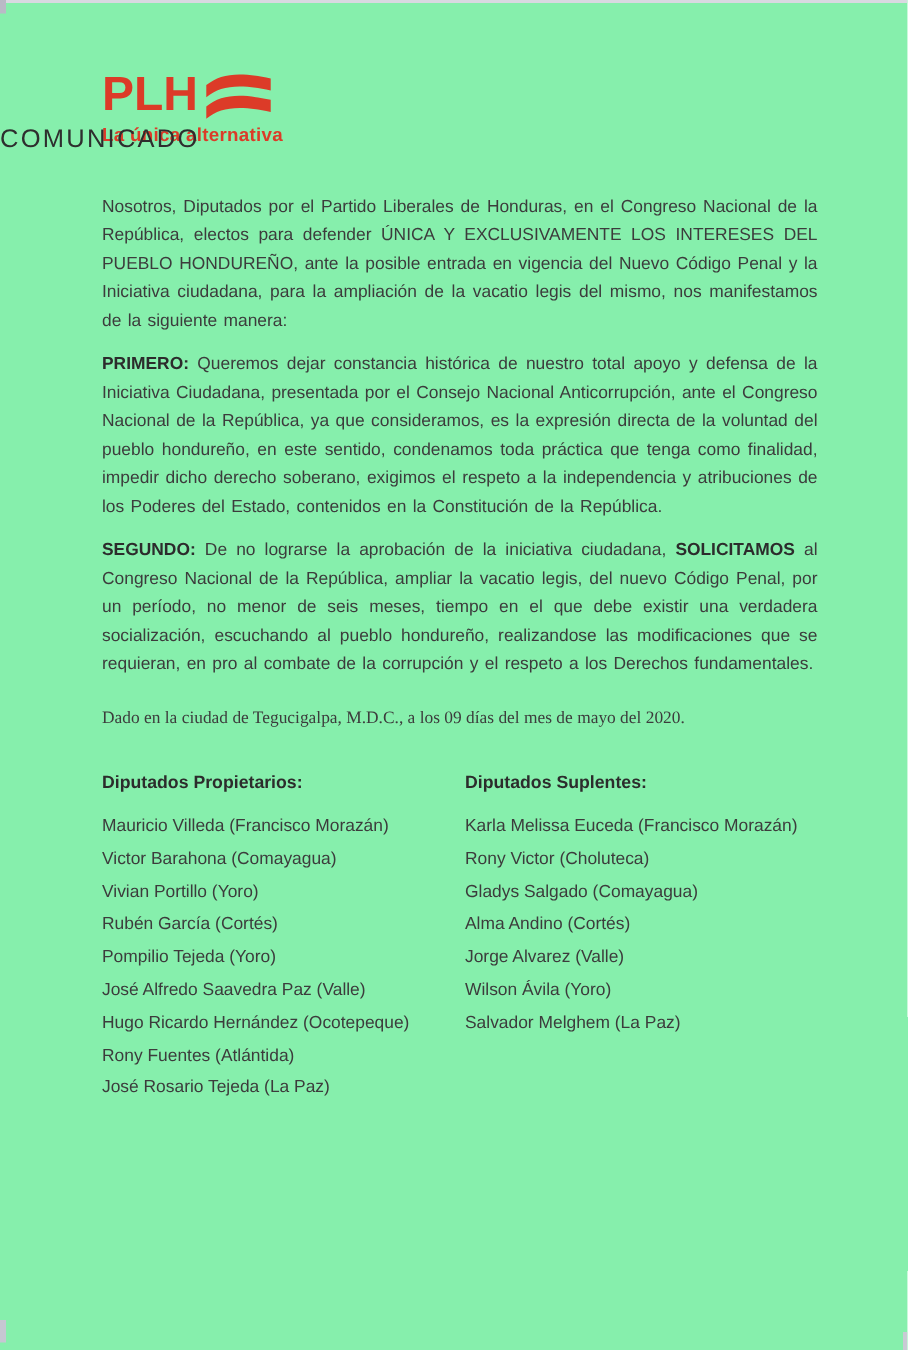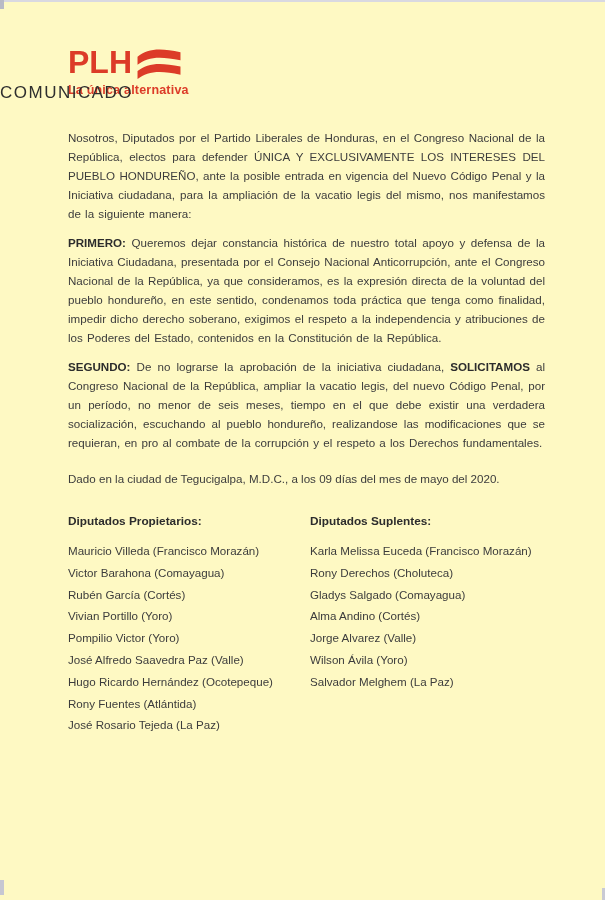--- a/index.html
+++ b/index.html
@@ -3,21 +3,21 @@
 <meta charset="utf-8">
 <style>
   * { box-sizing: border-box; margin: 0; padding: 0; }
   html, body { background: #ffffff; }
   body { font-family: "Liberation Sans", sans-serif; }
 
   .page {
     position: relative;
     width: 605px;
     height: 900px;
-    background: #fef9c3;
+    background: #86efac;
     overflow: hidden;
     margin: 0 auto;
   }
 
   
   .edge-top    { position:absolute; top:0; left:0; right:0; height:2px; background:#d9d9e1; }
   .corner-tl   { position:absolute; top:0; left:0; width:4px; height:9px; background:#b9bac6; }
   .corner-bl   { position:absolute; left:0; bottom:5px; width:4px; height:15px; background:#c6c7d2; }
   .corner-br   { position:absolute; right:0; bottom:0; width:3px; height:12px; background:#c9cad4; }
 
@@ -72,20 +72,21 @@
     color: #3c3c3c;
     margin-bottom: 10px;
     word-spacing: 1px;
   }
   .para .b { font-weight: 700; color: #2c2c2c; }
   .dateline {
     font-size: 11.6px;
     line-height: 19px;
     color: #3c3c3c;
     margin-top: 17px;
+    font-family: Liberation Serif, serif;
   }
 
   .columns {
     display: flex;
     margin-top: 26px;
   }
   .col-left  { width: 240px; flex: none; }
   .col-right { flex: 1; padding-left: 2px; }
   .col-header {
     font-size: 11.8px;
@@ -130,34 +131,34 @@
     <p class="para"><span class="b">PRIMERO: </span><span>Queremos dejar constancia histórica de nuestro total apoyo y defensa de la Iniciativa Ciudadana, presentada por el Consejo Nacional Anticorrupción, ante el Congreso Nacional de la República, ya que consideramos, es la expresión directa de la voluntad del pueblo hondureño, en este sentido, condenamos toda práctica que tenga como finalidad, impedir dicho derecho soberano, exigimos el respeto a la independencia y atribuciones de los Poderes del Estado, contenidos en la Constitución de la República.</span></p>
     <p class="para"><span class="b">SEGUNDO: </span><span>De no lograrse la aprobación de la iniciativa ciudadana, </span><span class="b">SOLICITAMOS</span><span> al Congreso Nacional de la República, ampliar la vacatio legis, del nuevo Código Penal, por un período, no menor de seis meses, tiempo en el que debe existir una verdadera socialización, escuchando al pueblo hondureño, realizandose las modificaciones que se requieran, en pro al combate de la corrupción y el respeto a los Derechos fundamentales.</span></p>
     <p class="dateline">Dado en la ciudad de Tegucigalpa, M.D.C., a los 09 días del mes de mayo del 2020.</p>
 
     <div class="columns">
       <div class="col-left">
         <div class="col-header">Diputados Propietarios:</div>
         <div>
             <div class="name-item">Mauricio Villeda (Francisco Morazán)</div>
             <div class="name-item">Victor Barahona (Comayagua)</div>
+            <div class="name-item">Vivian Portillo (Yoro)</div>
             <div class="name-item">Rubén García (Cortés)</div>
-            <div class="name-item">Vivian Portillo (Yoro)</div>
-            <div class="name-item">Pompilio Victor (Yoro)</div>
+            <div class="name-item">Pompilio Tejeda (Yoro)</div>
             <div class="name-item">José Alfredo Saavedra Paz (Valle)</div>
             <div class="name-item">Hugo Ricardo Hernández (Ocotepeque)</div>
             <div class="name-item">Rony Fuentes (Atlántida)</div>
             <div class="name-item">José Rosario Tejeda (La Paz)</div>
           </div>
       </div>
       <div class="col-right">
         <div class="col-header">Diputados Suplentes:</div>
         <div>
             <div class="name-item">Karla Melissa Euceda (Francisco Morazán)</div>
-            <div class="name-item">Rony Derechos (Choluteca)</div>
+            <div class="name-item">Rony Victor (Choluteca)</div>
             <div class="name-item">Gladys Salgado (Comayagua)</div>
             <div class="name-item">Alma Andino (Cortés)</div>
             <div class="name-item">Jorge Alvarez (Valle)</div>
             <div class="name-item">Wilson Ávila (Yoro)</div>
             <div class="name-item">Salvador Melghem (La Paz)</div>
           </div>
       </div>
     </div>
   </div>
 

